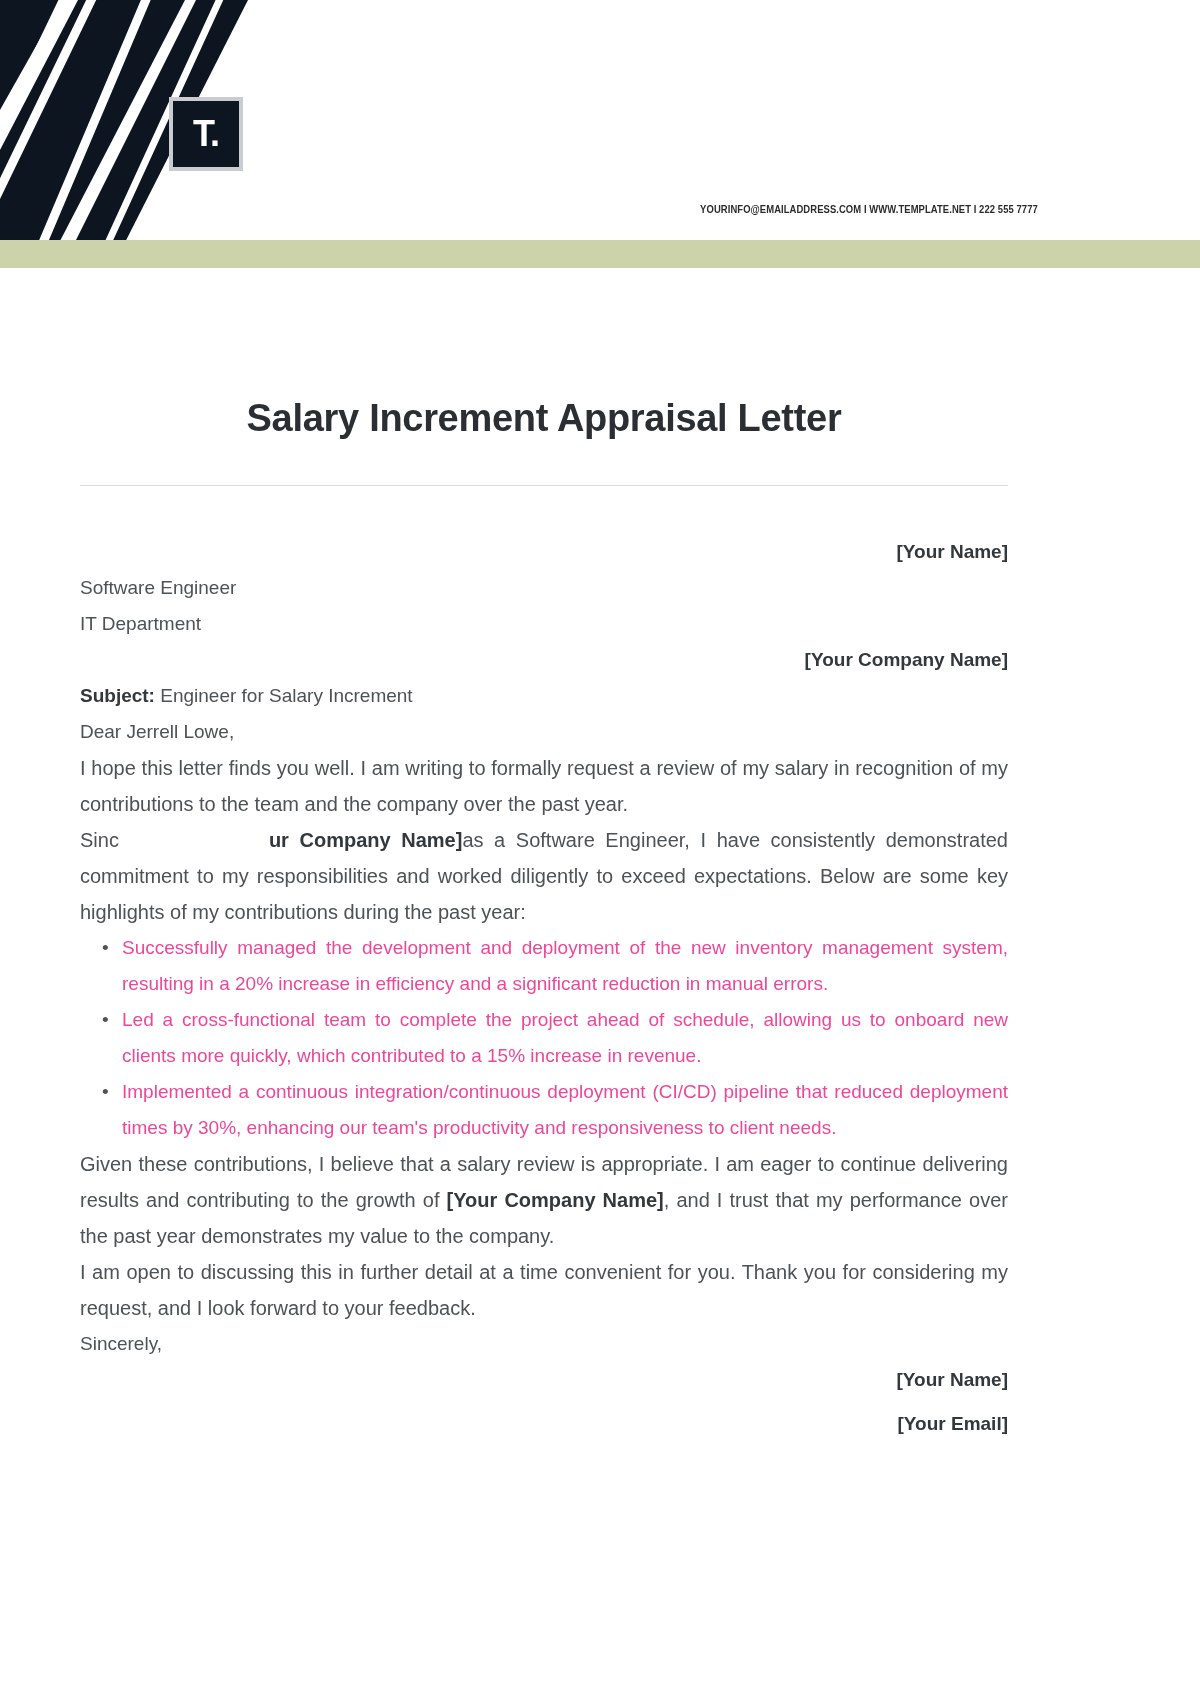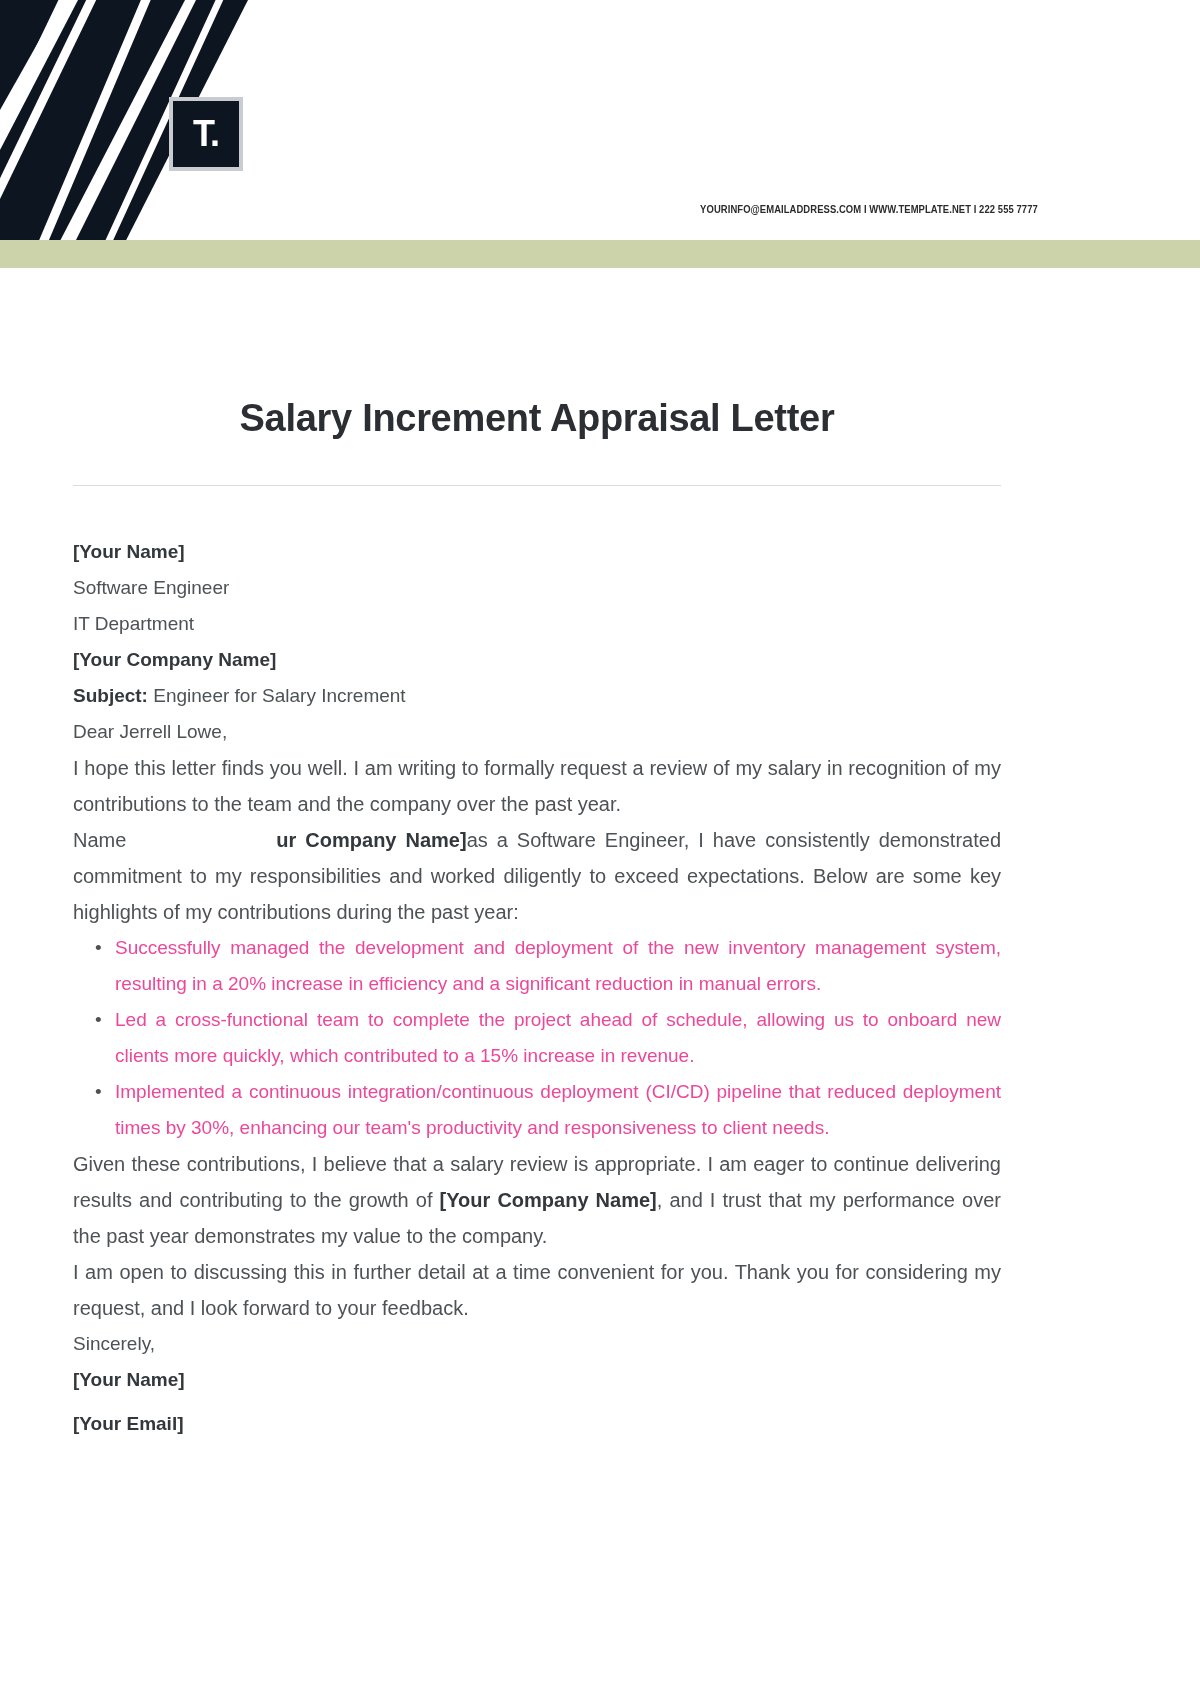--- a/index.html
+++ b/index.html
@@ -74,21 +74,21 @@
     color: #2b2b2b;
     letter-spacing: 0.1px;
     transform: scaleX(0.82);
     transform-origin: right center;
     white-space: nowrap;
   }
 
   
   .content {
     position: absolute;
-    left: 73px;
+    left: 80px;
     top: 300px;
     width: 928px;
   }
   .doc-title {
     font-family: "Liberation Sans", sans-serif;
     font-size: 38px;
     font-weight: bold;
     color: #2b2f33;
     text-align: center;
     letter-spacing: -0.3px;
@@ -107,20 +107,21 @@
   .line {
     font-size: 19px;
     line-height: 36px;
     color: #4d5256;
     font-family: "Liberation Sans", sans-serif;
   }
   .line.bold,
   .bold {
     font-weight: bold;
     color: #33383c;
+    text-align: right;
   }
   .para {
     font-size: 20px;
     line-height: 36px;
     color: #4d5256;
     text-align: justify;
     text-justify: inter-word;
     font-family: "Liberation Sans", sans-serif;
     margin: 0;
   }
@@ -220,21 +221,21 @@
       <div class="line">Software Engineer</div>
       <div class="line">IT Department</div>
       <div class="line bold">[Your Company Name]</div>
 
       <div class="line"><span class="bold">Subject:</span> <span>Engineer for Salary Increment</span></div>
 
       <div class="line">Dear Jerrell Lowe,</div>
 
       <p class="para last-line-left">I hope this letter finds you well. I am writing to formally request a review of my salary in recognition of my contributions to the team and the company over the past year.</p>
 
-      <p class="para last-line-left"><span>Name</span><span class="gap-artifact"></span><span class="bold">ur Company Name]</span><span>as a Software Engineer, I have consistently demonstrated commitment to my responsibilities and worked diligently to exceed expectations. Below are some key highlights of my contributions during the past year:</span></p>
+      <p class="para last-line-left"><span>Sinc</span><span class="gap-artifact"></span><span class="bold">ur Company Name]</span><span>as a Software Engineer, I have consistently demonstrated commitment to my responsibilities and worked diligently to exceed expectations. Below are some key highlights of my contributions during the past year:</span></p>
 
       <ul class="bullets">
         <li>Successfully managed the development and deployment of the new inventory management system, resulting in a 20% increase in efficiency and a significant reduction in manual errors.</li>
         <li>Led a cross-functional team to complete the project ahead of schedule, allowing us to onboard new clients more quickly, which contributed to a 15% increase in revenue.</li>
         <li>Implemented a continuous integration/continuous deployment (CI/CD) pipeline that reduced deployment times by 30%, enhancing our team's productivity and responsiveness to client needs.</li>
       </ul>
 
       <p class="para last-line-left"><span>Given these contributions, I believe that a salary review is appropriate. I am eager to continue delivering results and contributing to the growth of </span><span class="bold">[Your Company Name]</span><span>, and I trust that my performance over the past year demonstrates my value to the company.</span></p>
 
       <p class="para last-line-left">I am open to discussing this in further detail at a time convenient for you. Thank you for considering my request, and I look forward to your feedback.</p>

